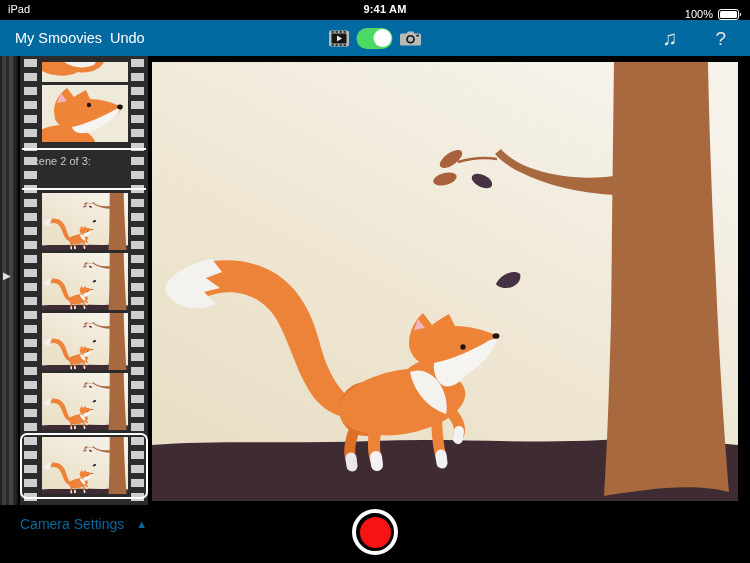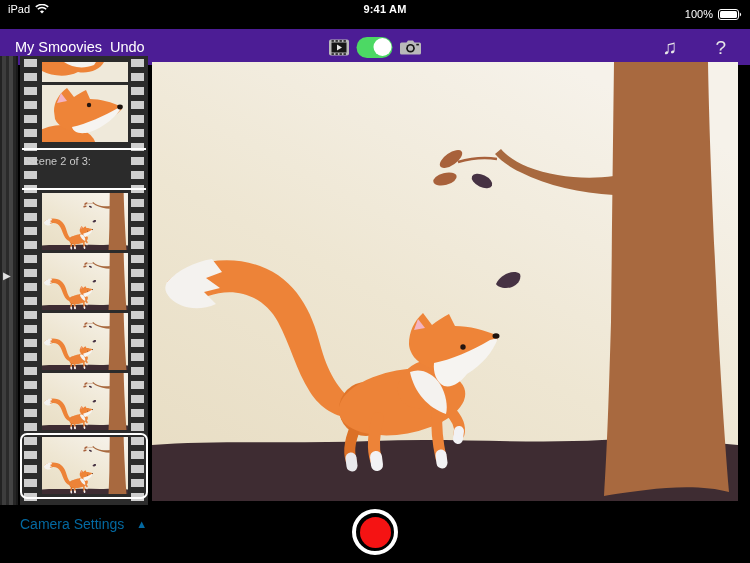--- a/index.html
+++ b/index.html
@@ -1,26 +1,26 @@
 <!DOCTYPE html>
 <html><head>
 <meta charset="utf-8">
 <style>
   html,body{margin:0;padding:0;background:#000;}
   body{width:750px;height:563px;overflow:hidden;font-family:"Liberation Sans",sans-serif;-webkit-font-smoothing:antialiased;}
   .screen{position:relative;width:750px;height:563px;background:#000;}
 
   
   .status-bar{position:absolute;top:0;left:0;width:750px;height:20px;color:#fff;font-size:11px;}
-  .status-left{position:absolute;left:8px;top:3px;display:flex;align-items:center;gap:5px;}
+  .status-left{position:absolute;left:8px;top:3px;display:flex;align-items:center;gap:5px;flex-direction:column;}
   .status-time{position:absolute;left:0;right:0;top:3px;text-align:center;font-weight:bold;letter-spacing:.2px;margin-left:20px;}
   .status-right{position:absolute;right:8px;top:8px;display:flex;align-items:center;gap:5px;}
 
   
-  .toolbar{position:absolute;top:29px;left:0;width:750px;height:36px;background:#4c1d95;}
+  .toolbar{position:absolute;top:20px;left:0;width:750px;height:36px;background:#0369a1;}
   .tb-btn{position:absolute;top:0;height:36px;display:flex;align-items:center;color:#fff;font-size:14.5px;background:none;border:none;padding:0;cursor:pointer;font-family:inherit;}
   .tb-smoovies{left:15px;}
   .tb-undo{left:110px;}
   .center-controls{position:absolute;left:50%;top:0;height:36px;transform:translateX(-50%);display:flex;align-items:center;gap:7px;}
   .toggle{position:relative;width:36px;height:21px;border-radius:11px;background:#4cd964;cursor:pointer;}
   .toggle-knob{position:absolute;top:1.5px;right:1.5px;width:18px;height:18px;border-radius:50%;background:#fff;}
   .right-controls{position:absolute;right:18px;top:0;height:36px;display:flex;align-items:center;gap:26px;}
   .music-btn{color:#e8e8e8;font-size:20px;background:none;border:none;cursor:pointer;line-height:1;}
   .help-btn{color:#e8e8e8;font-size:19px;background:none;border:none;cursor:pointer;line-height:1;font-family:inherit;}
 

